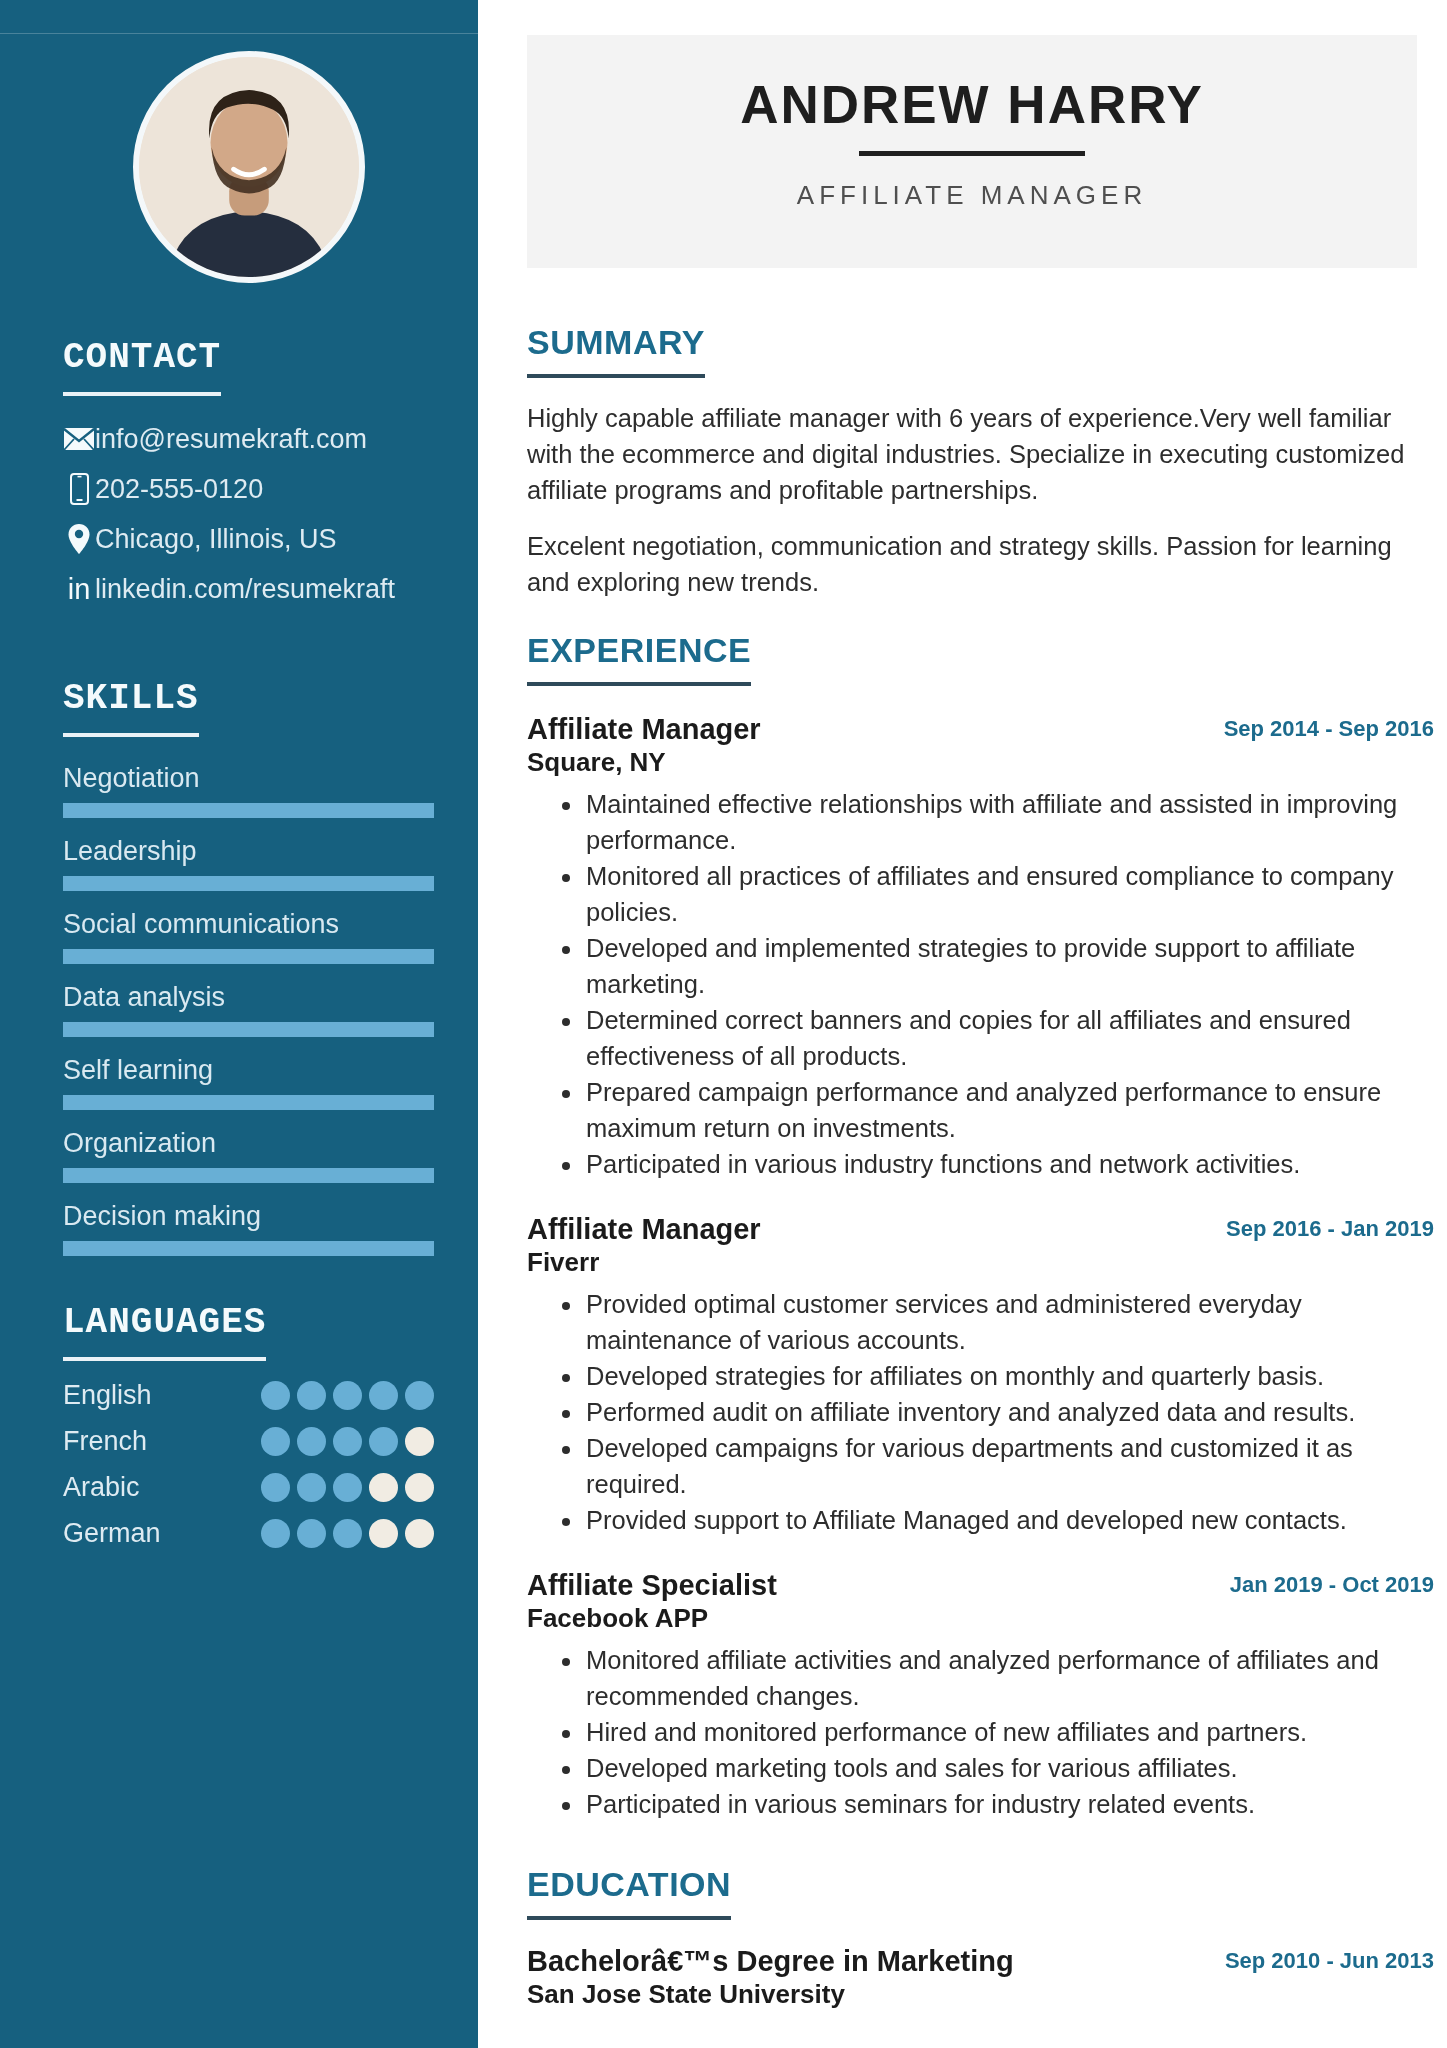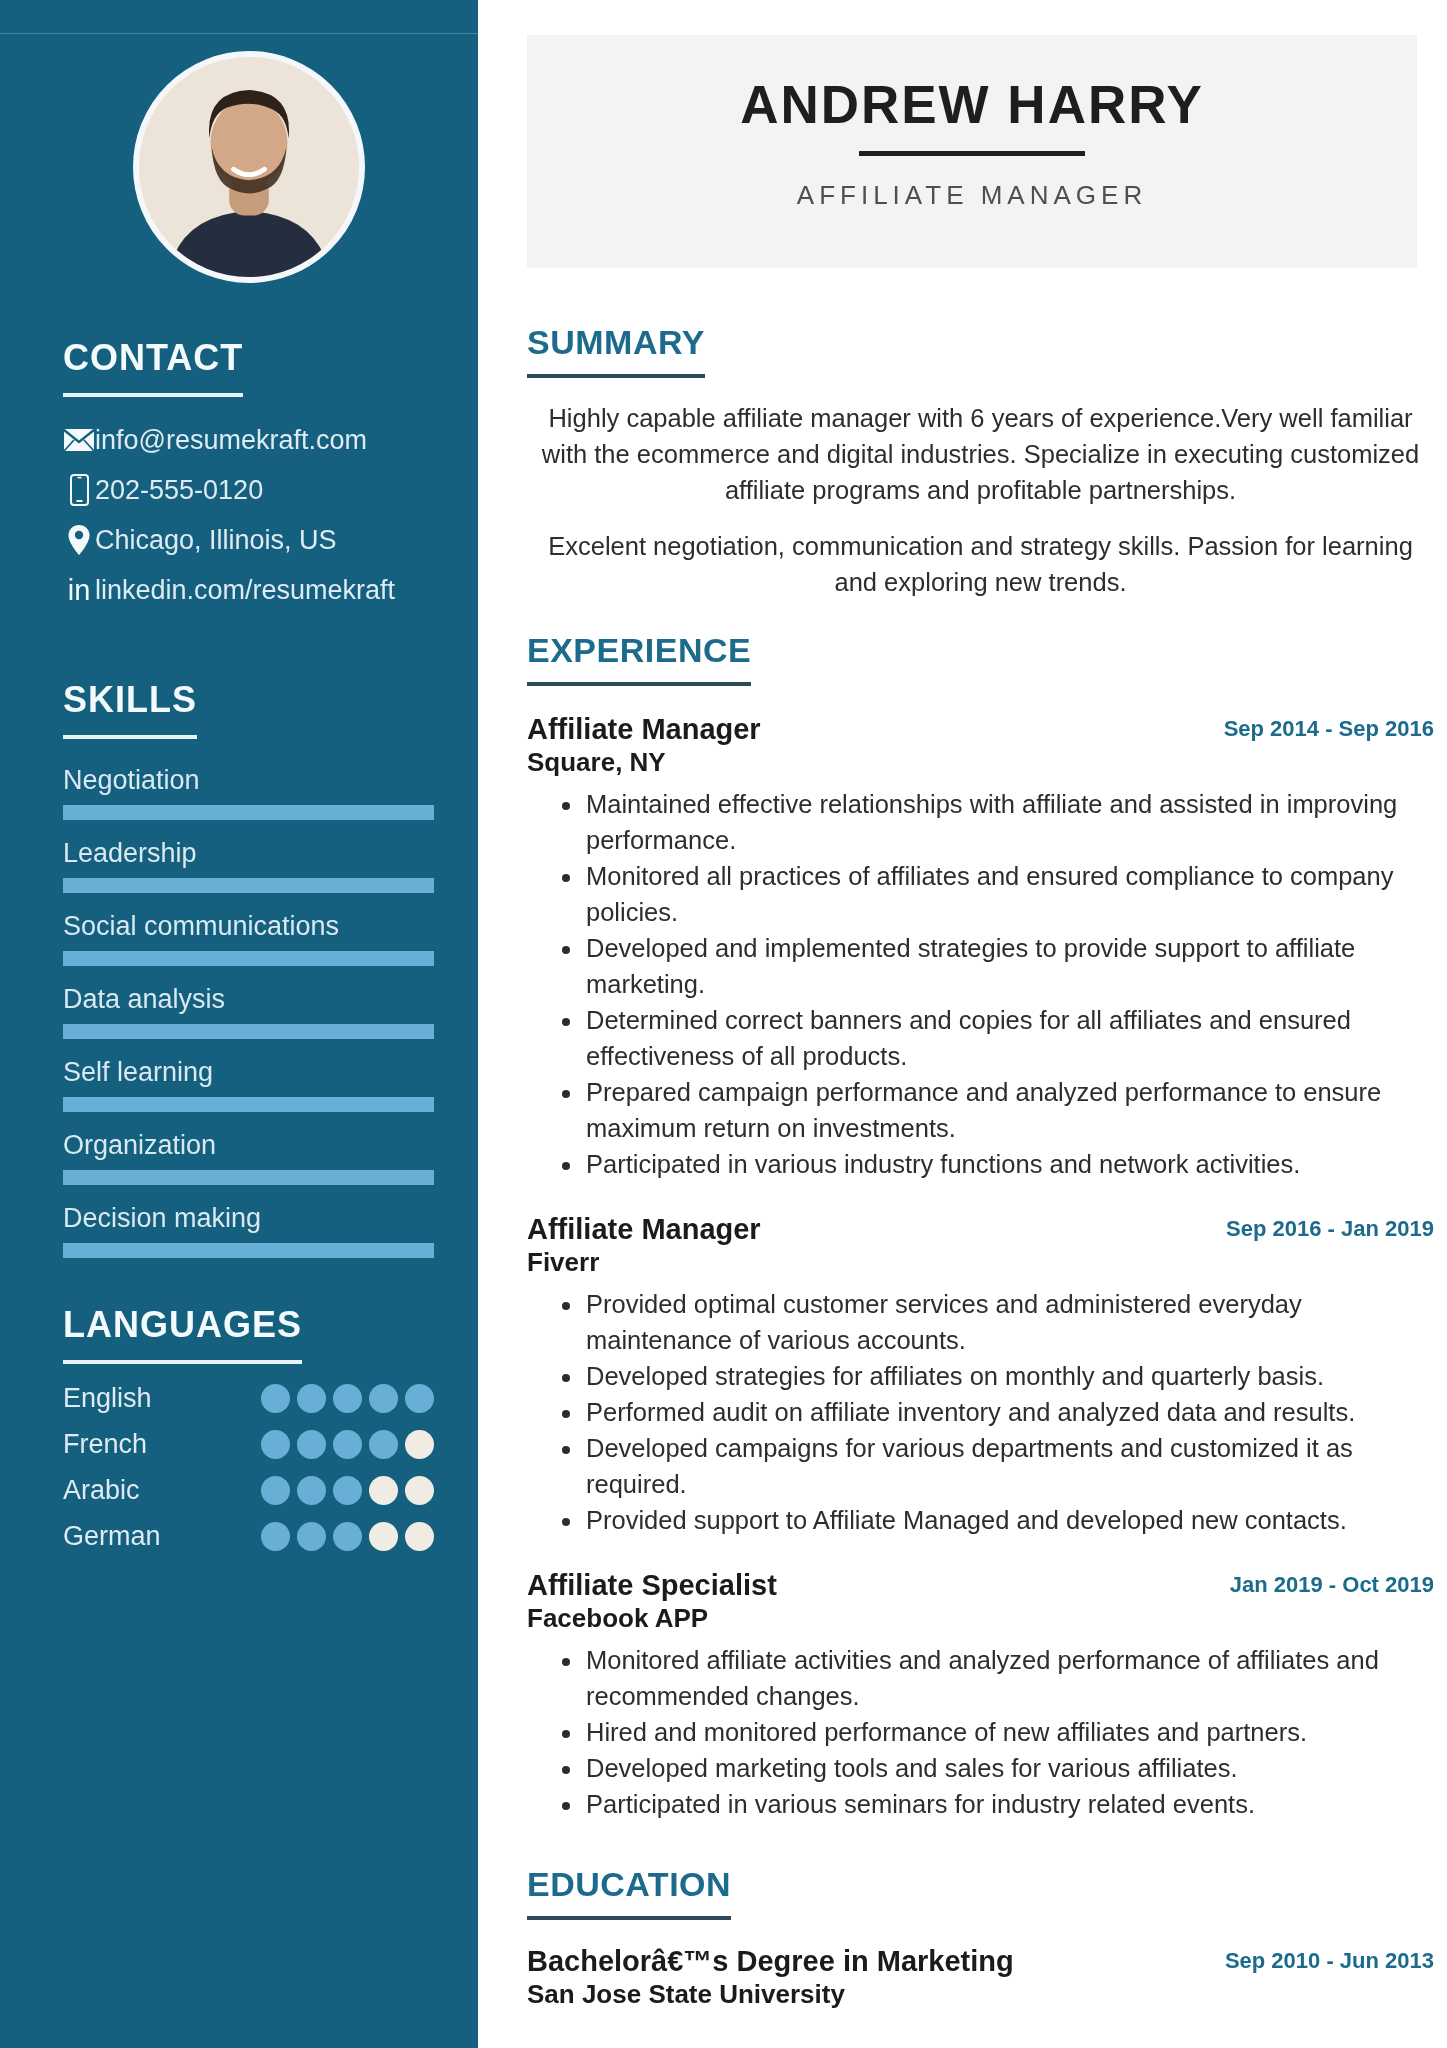--- a/index.html
+++ b/index.html
@@ -4,21 +4,21 @@
 <style>
   html,body{margin:0;padding:0;}
   body{font-family:"Liberation Sans","DejaVu Sans",sans-serif;background:#ffffff;}
   .page{position:relative;width:1447px;height:2048px;background:#ffffff;overflow:hidden;}
 
   
   .sidebar{position:absolute;left:0;top:0;width:478px;height:2048px;background:#16607F;color:#DCEAF2;box-sizing:border-box;padding:0 44px 0 63px;}
   .top-edge{position:absolute;left:0;top:33px;width:478px;height:1px;background:rgba(255,255,255,.22);}
   .photo-frame{width:220px;height:220px;margin:51px auto 0 auto;border-radius:50%;border:6px solid #F4F8FA;overflow:hidden;background:#EDE4D9;}
   .photo-frame svg{display:block;width:100%;height:100%;}
-  .side-title{display:inline-block;margin:0;font-size:36px;font-weight:bold;letter-spacing:1px;color:#F4FAFC;padding-bottom:14px;border-bottom:4px solid #EAF2F7;}
+  .side-title{display:inline-block;margin:0;font-size:36px;font-weight:bold;letter-spacing:1px;color:#F4FAFC;padding-bottom:14px;border-bottom:4px solid #EAF2F7;font-family:Liberation Mono, monospace;}
   .contact-section{margin-top:54px;}
   .contact-list{margin-top:26px;}
   .contact-item{display:flex;align-items:center;margin-bottom:16px;font-size:27px;line-height:34px;color:#DEEBF2;}
   .contact-item .icon{width:32px;display:flex;justify-content:center;align-items:center;flex:0 0 32px;}
   .icon svg{display:block;}
   .in-glyph{font-weight:normal;font-size:29px;color:#F4FAFC;letter-spacing:0;}
   .skills-section{margin-top:72px;}
   .skills-list{margin-top:24px;}
   .skill-item{margin-bottom:16px;}
   .skill-label{font-size:27px;line-height:34px;color:#D9E9F1;margin-bottom:8px;}
@@ -36,21 +36,21 @@
   
   .main{position:absolute;left:478px;top:0;right:0;height:2048px;box-sizing:border-box;padding:35px 13px 0 49px;border-radius:17px;}
   .header-banner{background:#F3F3F3;height:233px;margin-right:17px;text-align:center;box-sizing:border-box;padding-top:42px;}
   .candidate-name{margin:0;font-size:53px;font-weight:bold;letter-spacing:2px;color:#1E1E1E;line-height:56px;}
   .name-divider{width:226px;height:5px;background:#1F1F1F;margin:18px auto 0 auto;}
   .candidate-role{margin-top:24px;font-size:26px;letter-spacing:5px;color:#4F4F4F;}
 
   .section-title{display:inline-block;margin:0;font-size:34px;font-weight:bold;letter-spacing:.5px;color:#1C6B8D;padding-bottom:12px;border-bottom:4px solid #2E4A5A;line-height:40px;}
   .summary-section{margin-top:54px;}
   .summary-text{margin-top:22px;}
-  .summary-text p{margin:0 0 20px 0;font-size:25.5px;line-height:36px;color:#2D2D2D;text-align:center;}
+  .summary-text p{margin:0 0 20px 0;font-size:25.5px;line-height:36px;color:#2D2D2D;}
   .experience-section{margin-top:30px;}
   .job{margin-top:26px;}
   .job + .job{margin-top:30px;}
   .job-head{display:flex;justify-content:space-between;align-items:flex-start;}
   .job-title{font-size:29px;font-weight:bold;color:#1B1B1B;line-height:34px;}
   .job-dates{font-size:22px;font-weight:bold;color:#1C6B8D;line-height:34px;white-space:nowrap;margin-left:20px;}
   .job-company{font-size:26px;font-weight:bold;color:#1B1B1B;line-height:32px;}
   ul.bullets{margin:8px 0 0 0;padding:0 0 0 57px;}
   ul.bullets li{font-size:25.5px;line-height:36px;color:#2D2D2D;margin:0;padding-left:2px;}
   .education-section{margin-top:42px;}

